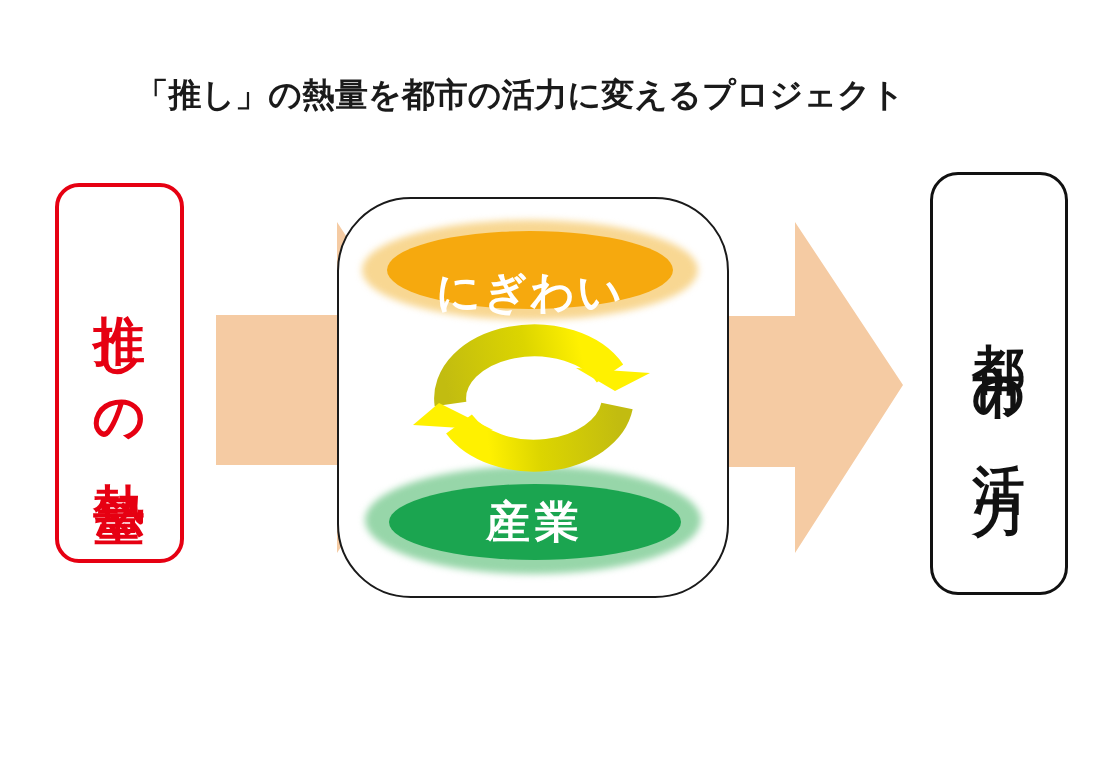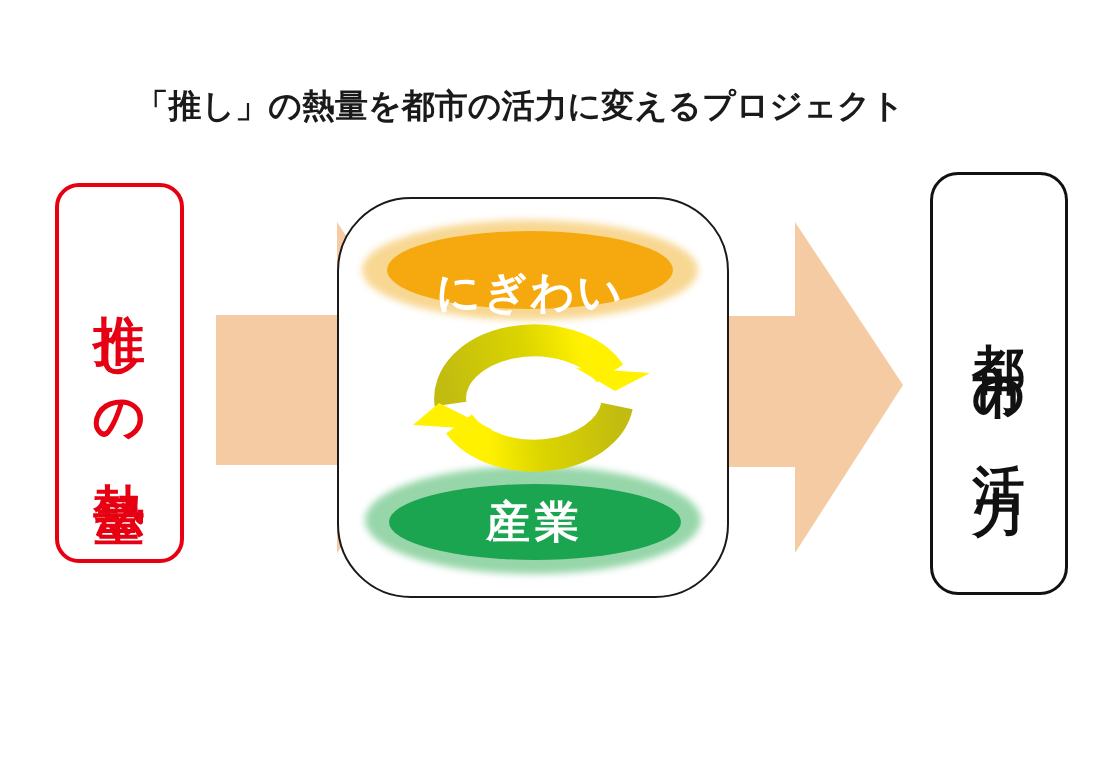--- a/index.html
+++ b/index.html
@@ -15,21 +15,21 @@
     --cycle-yellow:#FFF100;
     --label-white:#FFFFFF;
     --ink:#1A1A1A;
   }
   html,body{margin:0;padding:0;background:#ffffff;}
   .canvas{
     position:relative;width:1111px;height:778px;background:#ffffff;overflow:hidden;
     font-family:"Liberation Sans","DejaVu Sans",sans-serif;color:var(--ink);
   }
   .title{
-    position:absolute;top:84px;left:0;width:1040px;text-align:center;
+    position:absolute;top:73px;left:0;width:1040px;text-align:center;
     font-size:33px;font-weight:700;letter-spacing:0px;color:var(--ink);
   }
   .arrows-layer{position:absolute;left:0;top:0;width:1111px;height:778px;z-index:1;}
   .vbox{
     position:absolute;box-sizing:border-box;background:#fff;
     display:flex;align-items:center;justify-content:center;z-index:2;
   }
   .vbox .vtext{
     writing-mode:vertical-rl;text-orientation:upright;
     font-weight:700;line-height:1;

